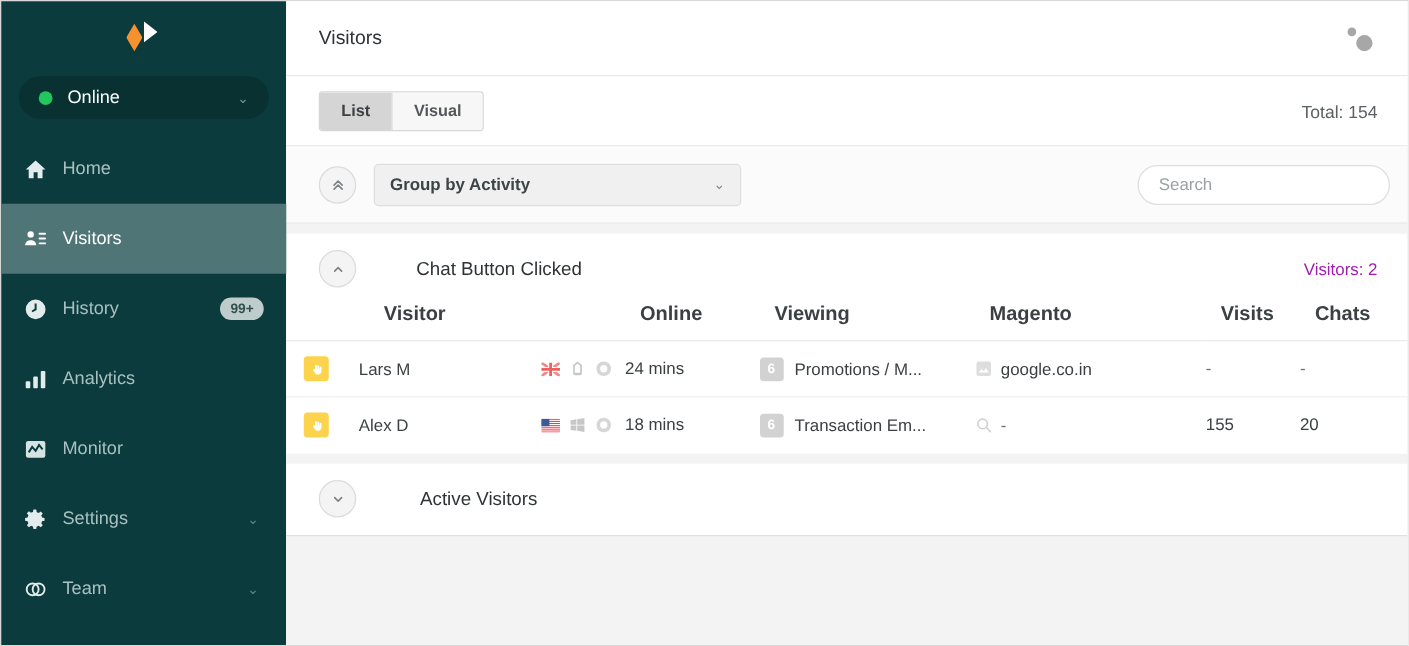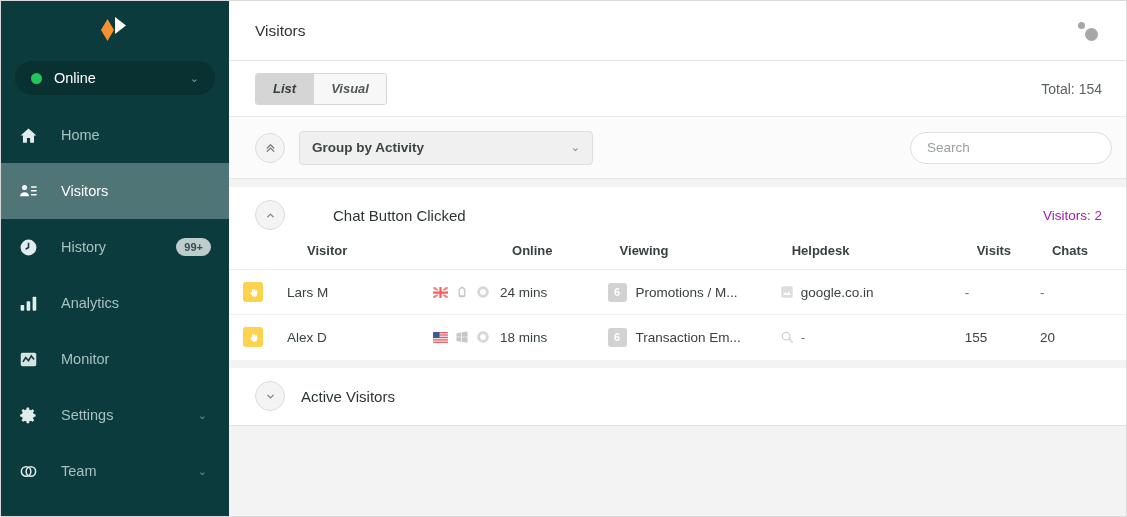--- a/index.html
+++ b/index.html
@@ -85,21 +85,21 @@
   .nav-item.active { background: #4f7577; }
   .nav-icon {
     width: 30px; flex: 0 0 30px;
     display: flex; align-items: center; justify-content: flex-start;
     color: #e2ecec;
   }
   .nav-item.active .nav-icon { color: #ffffff; }
   .nav-label {
     color: #a9c0c1;
     font-size: 14.5px;
-    margin-left: 12px;
+    margin-left: 1px;
     flex: 1;
   }
   .nav-item.active .nav-label { color: #ffffff; }
   .nav-badge {
     background: #bfcccc;
     color: #33504f;
     font-size: 11px;
     font-weight: bold;
     border-radius: 10px;
     padding: 3px 8px;
@@ -154,21 +154,20 @@
     height: 32px;
   }
   .seg-btn {
     padding: 0 17px;
     display: flex; align-items: center;
     font-size: 13px;
     color: #53595b;
     background: #f7f7f7;
     cursor: pointer;
     font-weight: bold;
-    font-style: italic;
   }
   .seg-btn.on { background: #d5d5d5; color: #3b4042; }
   .seg-btn + .seg-btn { border-left: 1px solid #d6d6d6; }
   .total-label { margin-left: auto; font-size: 14px; color: #5b6163; }
 
   .filterbar {
     height: 62px;
     flex: 0 0 62px;
     background: #fbfbfb;
     display: flex;
@@ -238,21 +237,21 @@
     gap: 32px;
   }
   .panel-title {
     font-size: 15px; color: #2e3436; margin-left: 16px; flex: 1;
   }
   .panel-count { font-size: 13.5px; color: #a21caf; }
 
   table.vtable { width: 100%; border-collapse: collapse; table-layout: fixed; }
   table.vtable th {
     text-align: left;
-    font-size: 13px;
+    font-size: 16px;
     color: #3b4143;
     font-weight: bold;
     padding: 0 0 11px 12px;
     border-bottom: 1px solid #eaeaea;
   }
   .col-vis  { width: 252px; }
   .col-on   { width: 100px; }
   .col-view { width: 160px; }
   .col-ref  { width: 172px; }
   .col-visits { width: 70px; }
@@ -307,20 +306,21 @@
     white-space: nowrap;
   }
 
   .panel-collapsed {
     background: #ffffff;
     height: 58px;
     display: flex;
     align-items: center;
     padding: 0 24px 0 26px;
     border-bottom: 1px solid #e0e0e0;
+    gap: 35px;
   }
 </style>
 </head>
 <body>
 
 <div id="app">
 
   <div class="sidebar">
 
     <div class="logo-area">
@@ -461,21 +461,21 @@
           <div class="panel-title">Chat Button Clicked</div>
           <div class="panel-count">Visitors: 2</div>
         </div>
 
         <table class="vtable">
           <thead>
             <tr>
               <th class="col-vis pad-l">Visitor</th>
               <th class="col-on">Online</th>
               <th class="col-view">Viewing</th>
-              <th class="col-ref">Helpdesk</th>
+              <th class="col-ref">Magento</th>
               <th class="col-visits">Visits</th>
               <th class="col-chats">Chats</th>
             </tr>
           </thead>
           <tbody>
 
             <tr class="taglessrow">
               <td>
                 <div class="vis-cell">
                   <div class="act-badge">

